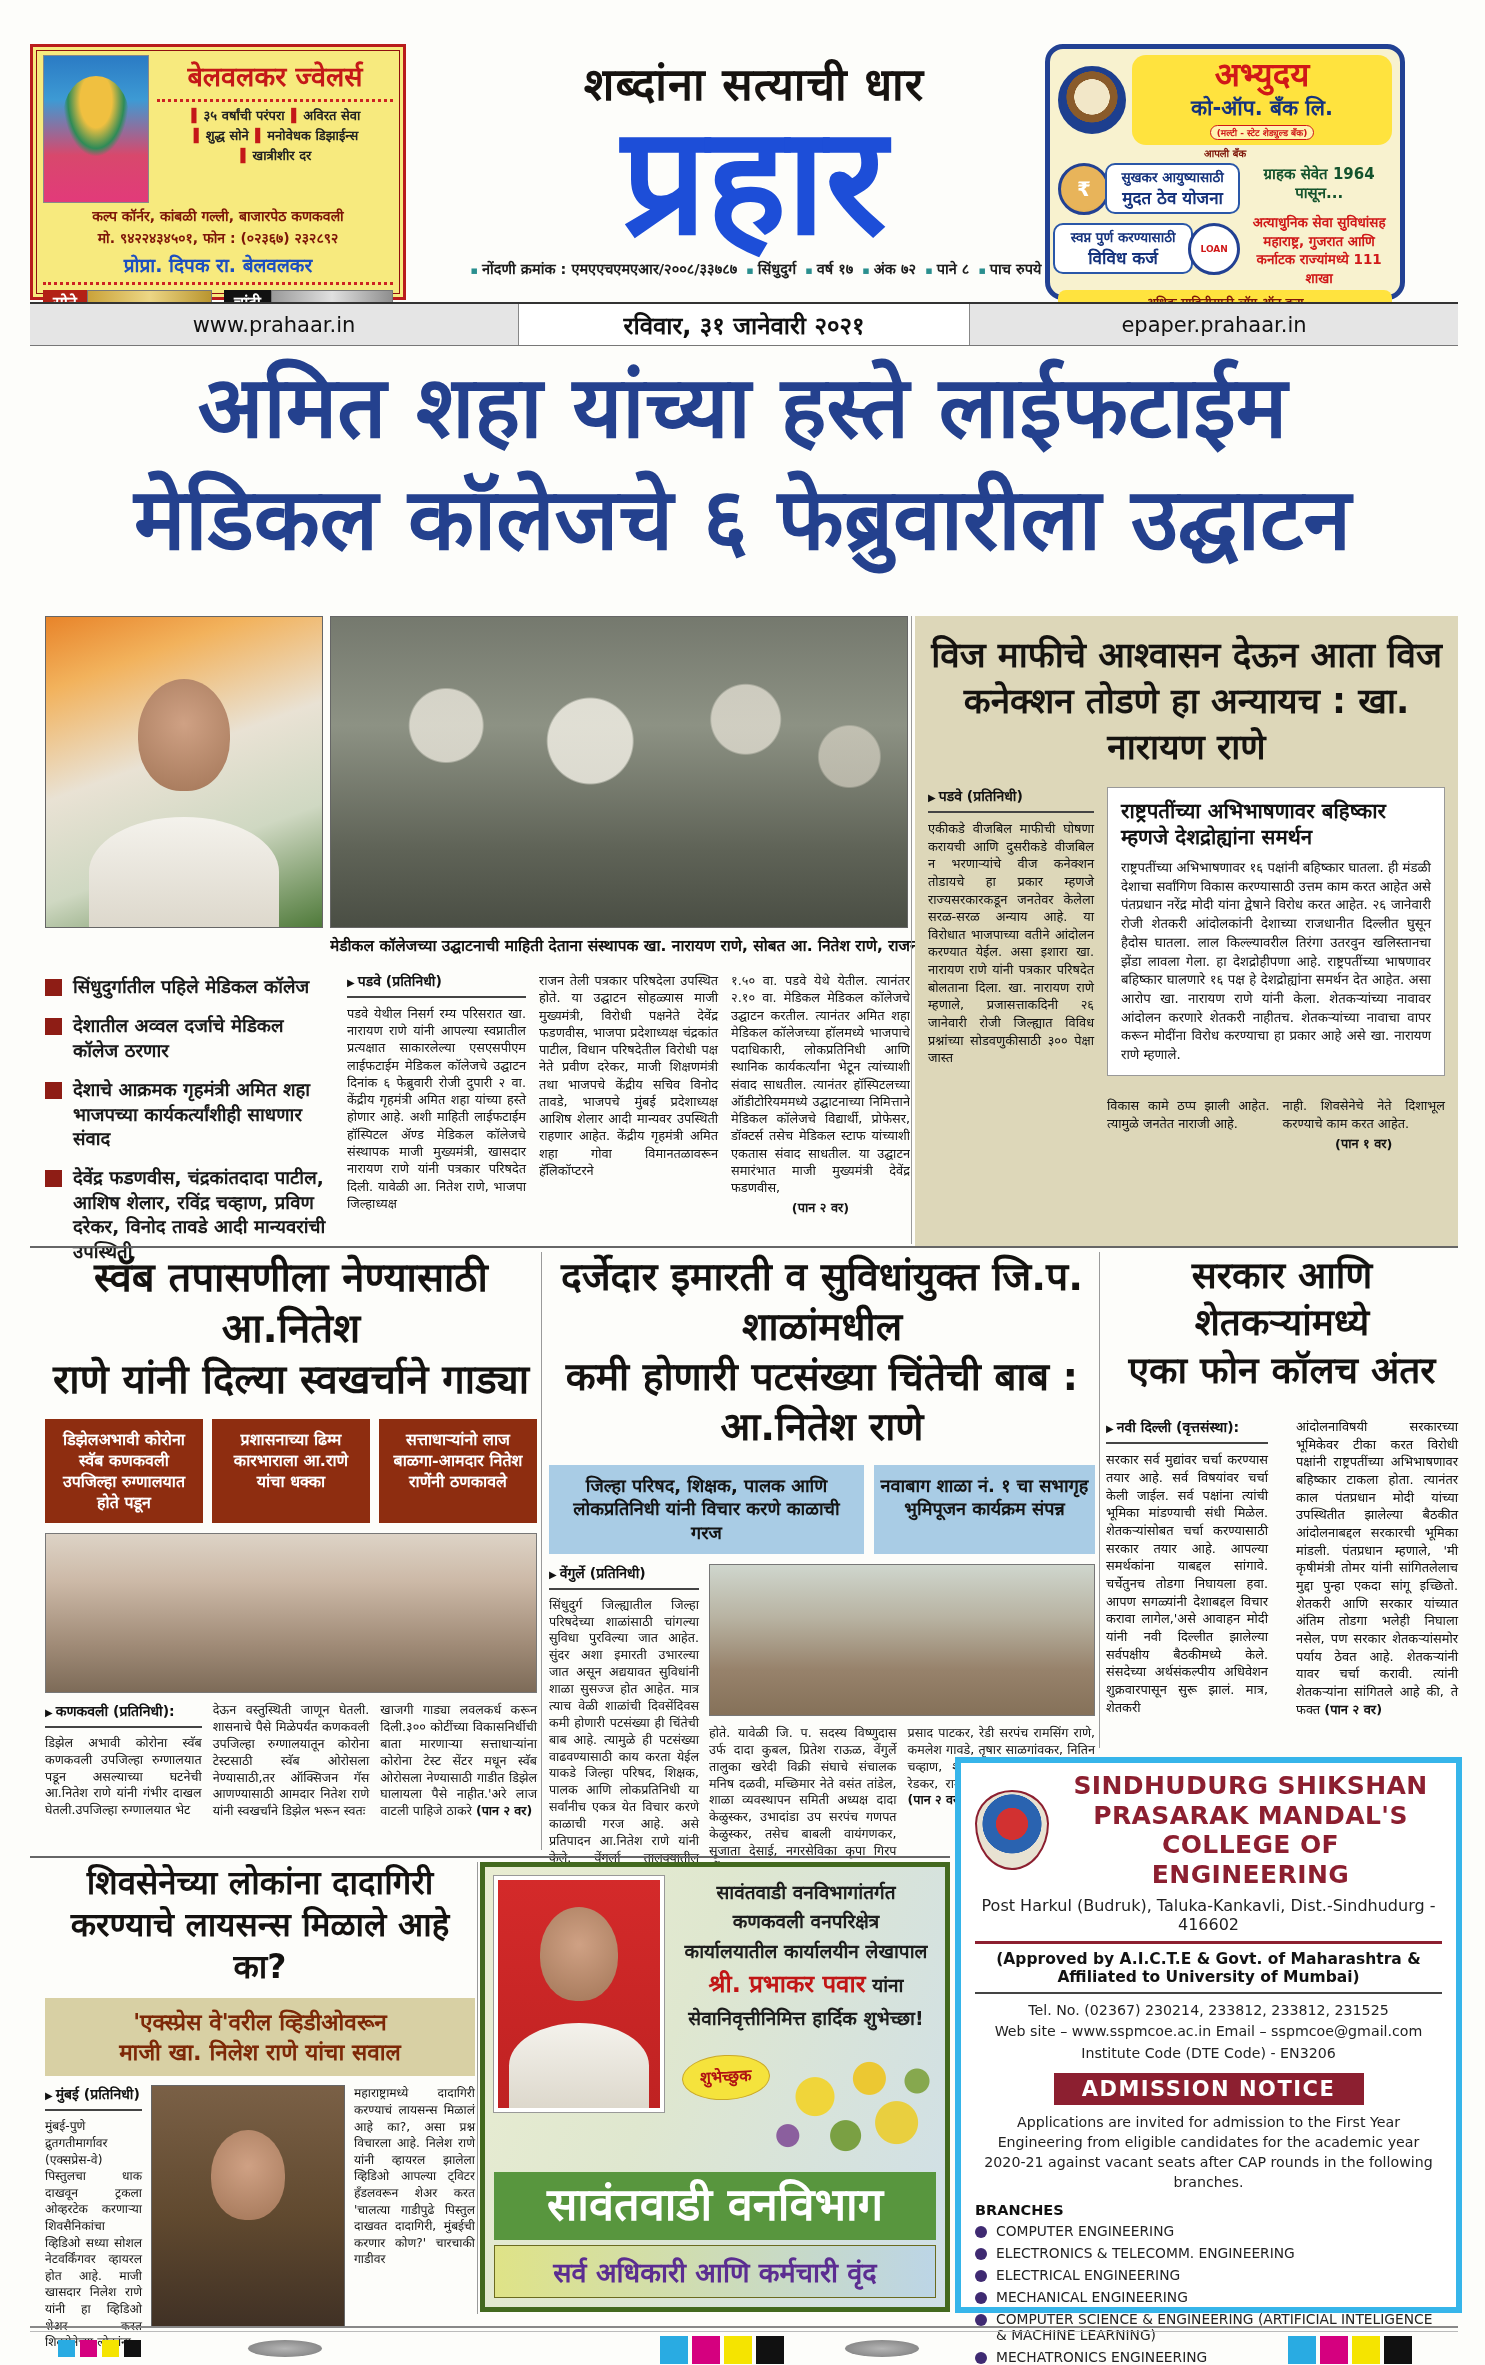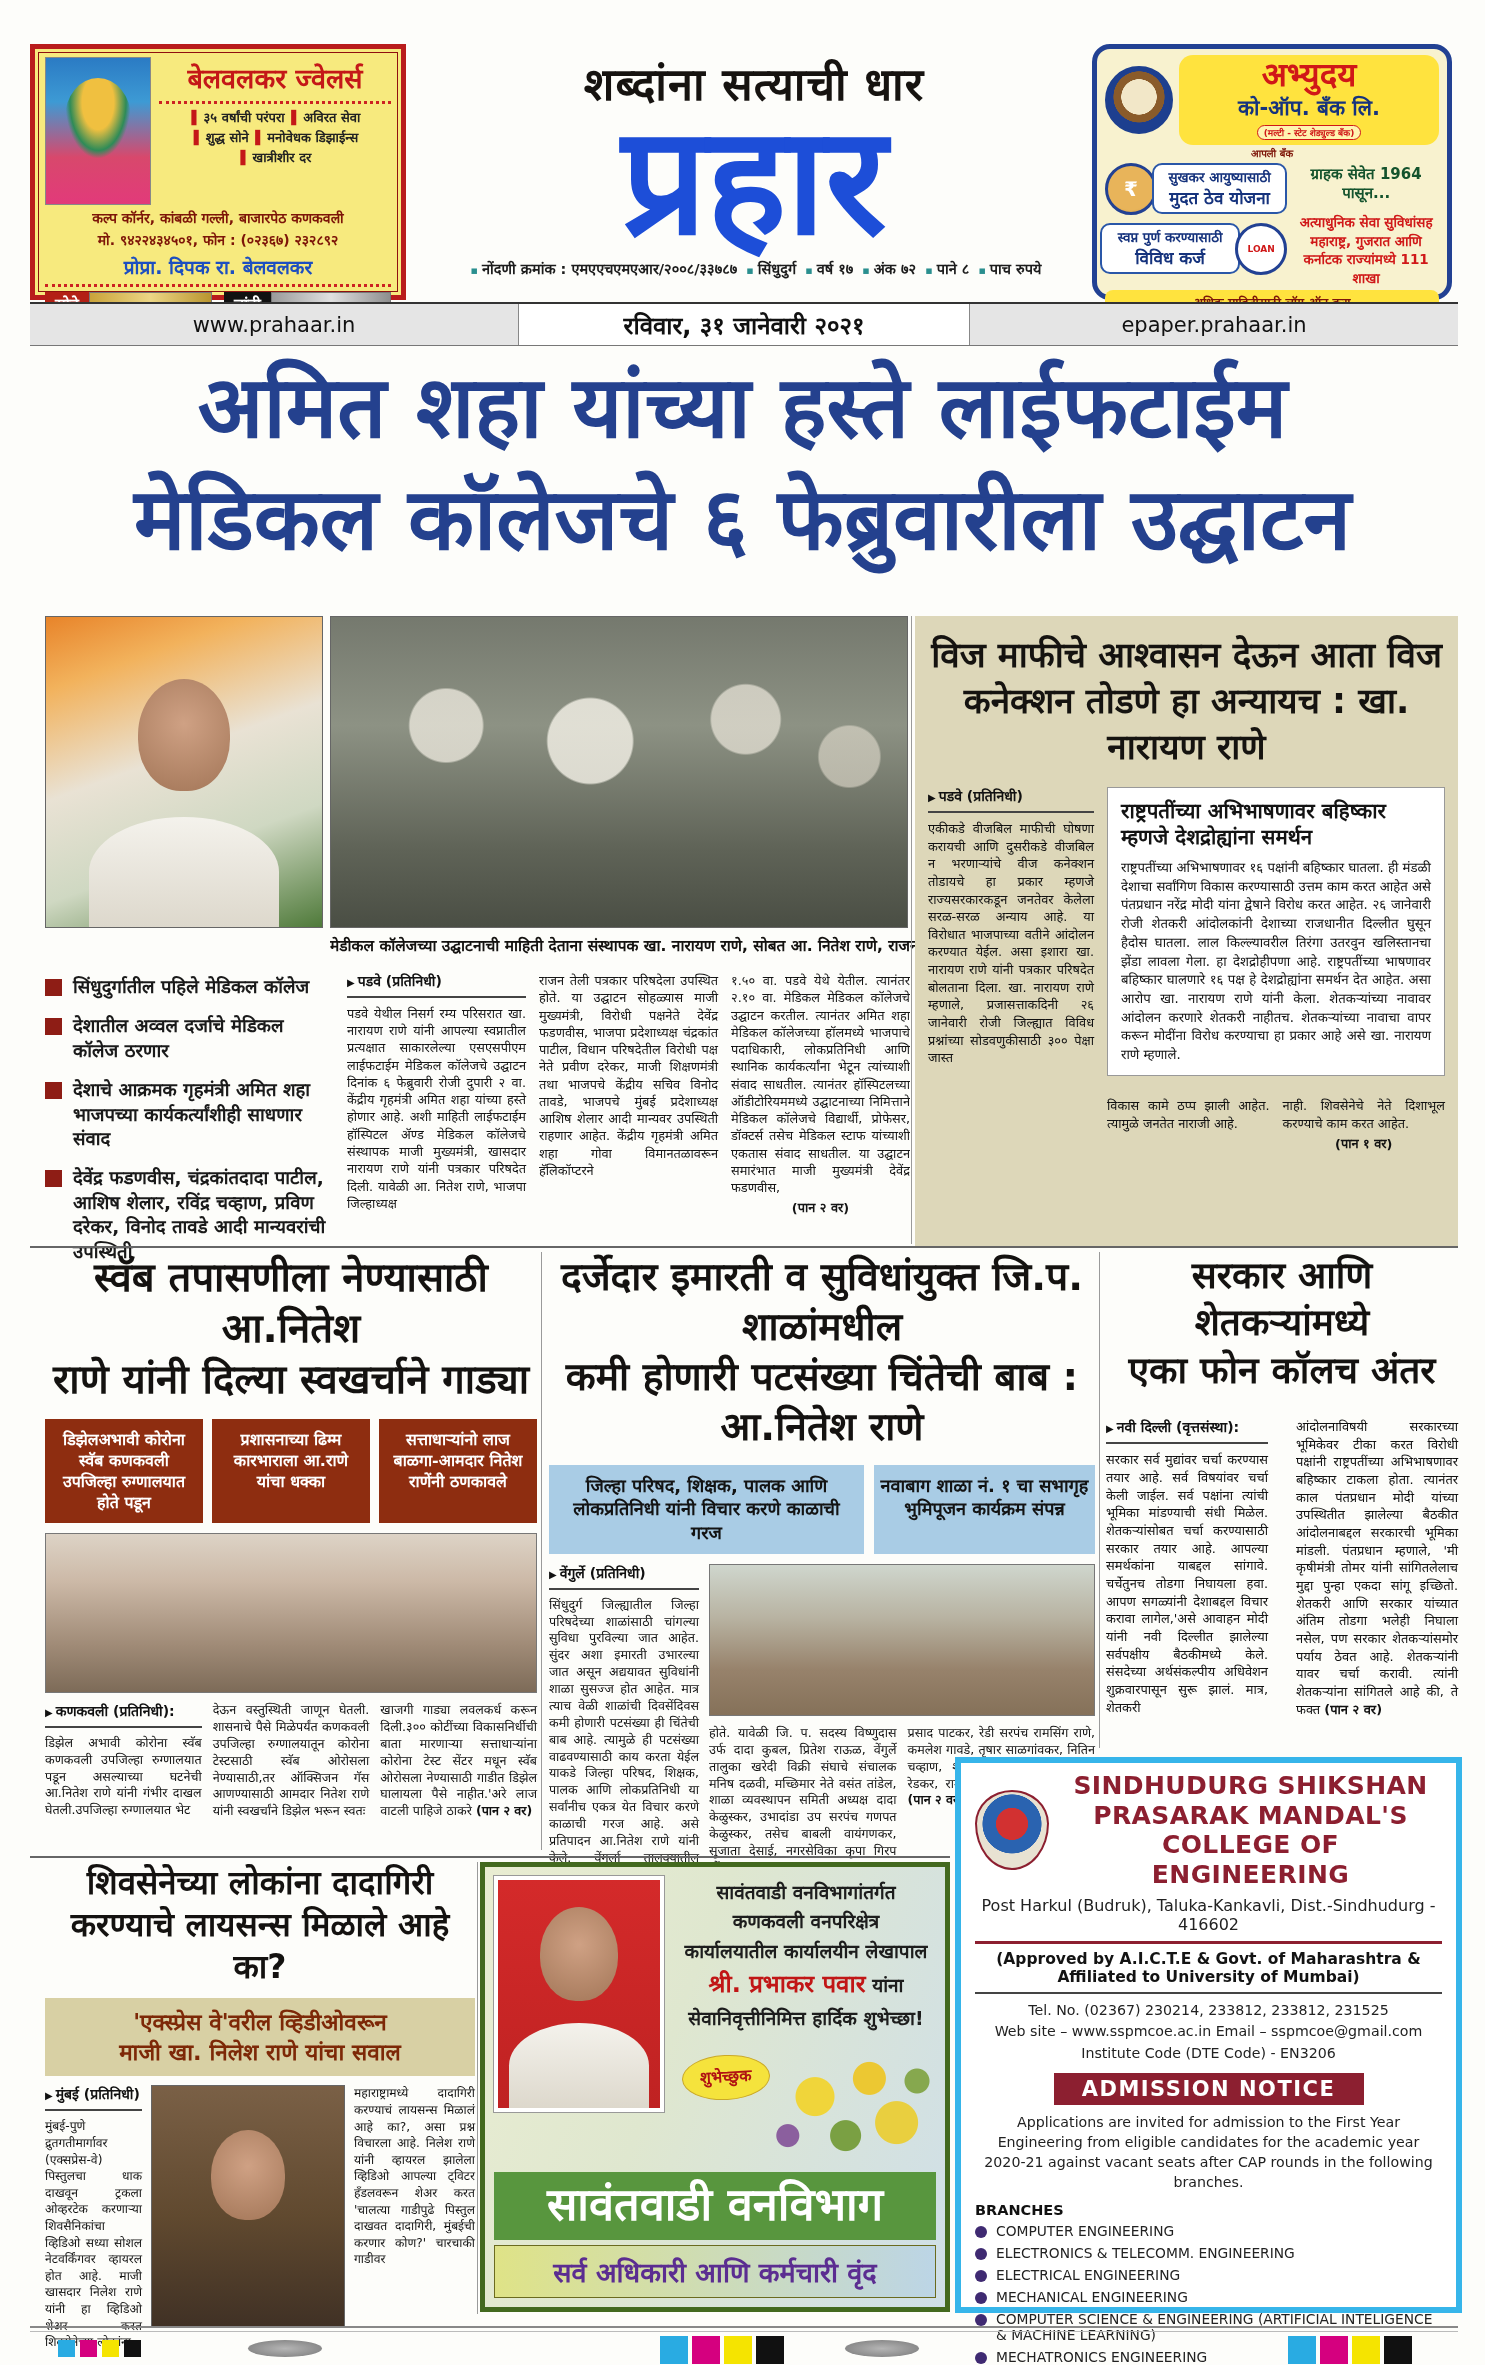--- a/index.html
+++ b/index.html
@@ -2,21 +2,21 @@
 <html><head>
 <meta charset="utf-8">
 <style>
   html,body{margin:0;padding:0;background:#e8e8e8;}
   #page{position:relative;width:1485px;height:2365px;background:#fdfdfa;margin:0 auto;
         font-family:"DejaVu Sans","Liberation Sans",sans-serif;color:#111;overflow:hidden;}
   .abs{position:absolute;}
   .just{text-align:justify;}
 
   
-  .ad-jw{left:30px;top:44px;width:376px;height:256px;background:#f7ea7e;border:5px solid #b91c1c;
+  .ad-jw{left:30px;top:44px;width:376px;height:256px;background:#f7ea7e;border:3px solid #b91c1c;
          box-shadow:inset 0 0 0 3px #f7ea7e,inset 0 0 0 4px #8f0f0f;padding:8px 10px;box-sizing:border-box;}
   .jw-top{display:flex;gap:8px;}
   .jw-img{width:104px;height:146px;flex:none;border:1px solid #888;position:relative;
           background:linear-gradient(180deg,#2b7bc4 0%,#3d9ad4 30%,#d8486c 68%,#e23a7a 100%);}
   .jw-img::after{content:"";position:absolute;left:18%;top:14%;width:64%;height:55%;border-radius:50%;
           background:radial-gradient(ellipse at 50% 30%,#f0c040 0 34%,#2e8b57 60%,rgba(0,0,0,0) 70%);}
   .jw-r{flex:1;}
   .jw-title{font-size:27px;font-weight:800;color:#c41818;text-align:center;margin-top:2px;}
   .jw-dots{border-top:3px dotted #c22;margin:5px 0 4px;}
   .jw-feat{font-size:13px;font-weight:bold;color:#222;text-align:center;line-height:1.55;}
@@ -34,21 +34,21 @@
   .jw-sub{font-size:12.5px;font-weight:bold;text-align:center;margin-top:3px;color:#222;}
 
   
   .mast{left:410px;top:52px;width:688px;text-align:center;}
   .mh-tag{font-size:45px;font-weight:800;color:#161310;letter-spacing:1px;}
   .mh-title{font-size:150px;font-weight:900;color:#1d4ed8;line-height:1.02;margin-top:-8px;}
   .mh-reg{font-size:14.5px;font-weight:bold;color:#1c1c1c;margin-top:0px;white-space:nowrap;}
   .sq{color:#2a8f8f;font-size:11px;margin:0 4px;}
 
   
-  .ad-bk{left:1092px;top:44px;width:360px;height:256px;border:5px solid #224193;border-radius:18px;
+  .ad-bk{left:1045px;top:44px;width:360px;height:256px;border:5px solid #224193;border-radius:18px;
          background:#f8f2cf;padding:6px 8px;box-sizing:border-box;}
   .bk-top{display:flex;align-items:center;gap:6px;}
   .bk-logo{width:62px;height:62px;border-radius:50%;flex:none;border:3px solid #1d3f8f;
          background:radial-gradient(circle at 50% 45%,#f2e7c8 0 38%,#8a5b2a 39% 55%,#1d3f8f 56% 100%);}
   .bk-pill{flex:1;background:#ffe33e;border-radius:14px;padding:3px 8px 5px;text-align:center;}
   .bk-name{font-size:33px;font-weight:900;color:#d01818;line-height:1.05;}
   .bk-type{font-size:21px;font-weight:700;color:#16337d;}
   .bk-sub{display:inline-block;border:1px solid #d01818;border-radius:9px;color:#d01818;font-size:9px;
           font-weight:bold;padding:0 6px;margin-top:2px;background:#fff4b0;}
   .bk-apli{font-size:10px;font-weight:bold;color:#7d1508;text-align:center;margin:1px 0 3px;}

